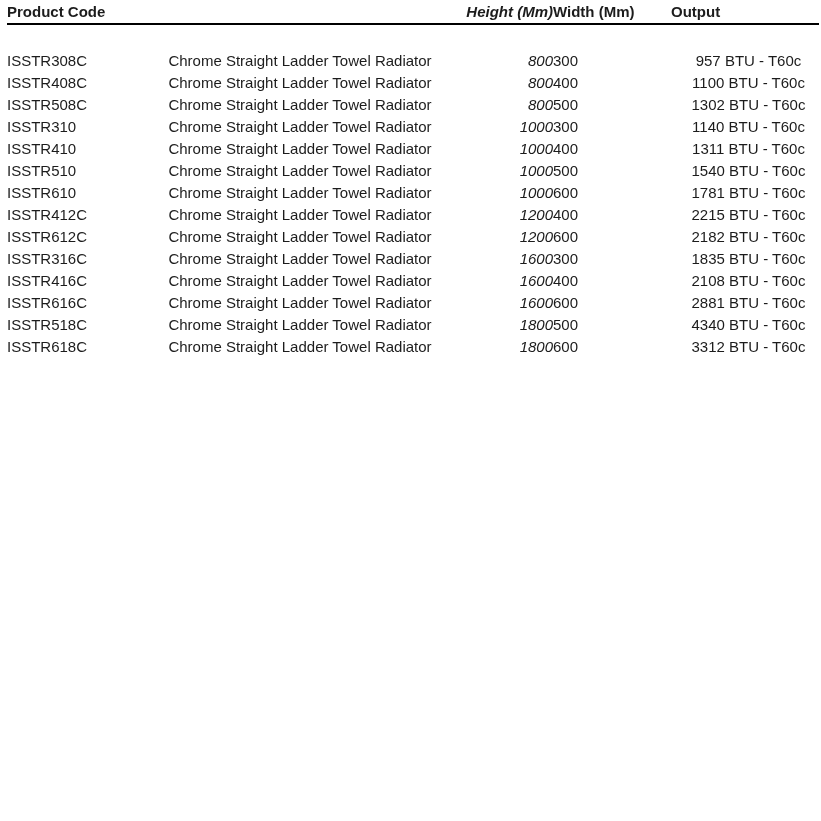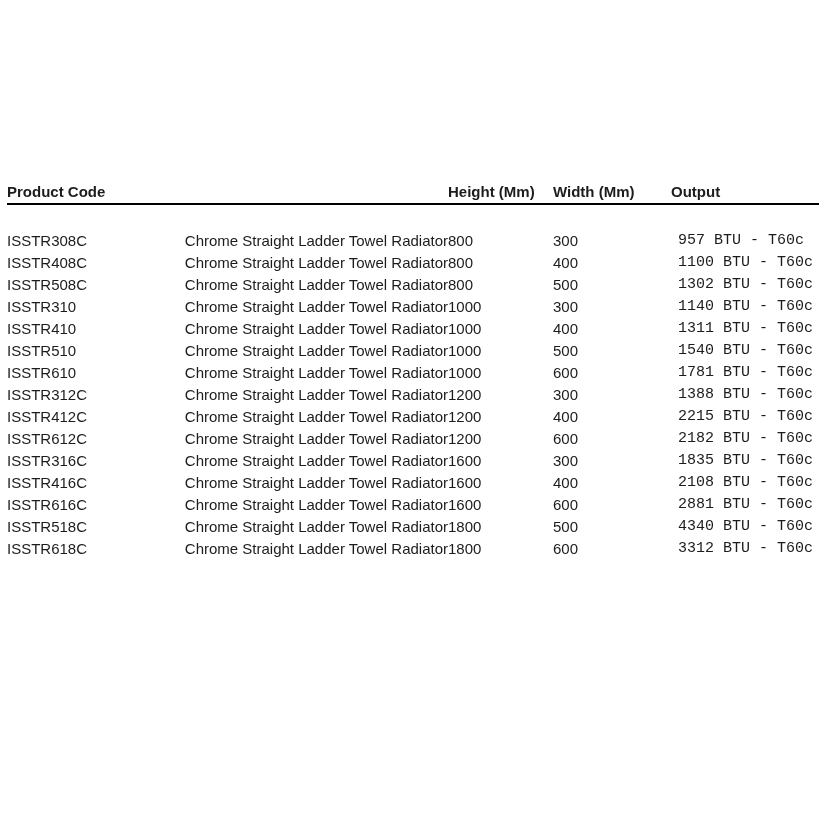--- a/index.html
+++ b/index.html
@@ -15,21 +15,20 @@
     position: relative;
     width: 821px;
     height: 821px;
     background: #ffffff;
   }
   table.product-table {
     border-collapse: collapse;
     table-layout: fixed;
     width: 812px;
     margin-left: 7px;
-    margin-top: 180px;
   }
   col.c1 { width: 145px; }
   col.c2 { width: 296px; }
   col.c3 { width: 105px; }
   col.c4 { width: 118px; }
   col.c5 { width: 148px; }
   th, td {
     height: 22px;
     padding: 0;
     font-size: 15px;
@@ -37,25 +36,25 @@
     white-space: nowrap;
     overflow: hidden;
     vertical-align: middle;
   }
   thead th {
     font-weight: bold;
     border-bottom: 2px solid #000000;
     height: 24px;
   }
   th:nth-child(1), td:nth-child(1) { text-align: left; }
-  th:nth-child(2), td:nth-child(2) { text-align: right; }
-  th:nth-child(3), td:nth-child(3) { text-align: left; }
+  th:nth-child(2), td:nth-child(2) { text-align: center; }
+  th:nth-child(3), td:nth-child(3) { text-align: right; font-style: italic; }
   th:nth-child(4), td:nth-child(4) { text-align: left; }
   th:nth-child(5) { text-align: left; }
-  td:nth-child(5) { text-align: left; padding-left: 7px; font-family: Liberation Mono, monospace; }
+  td:nth-child(5) { text-align: center; padding-left: 7px; }
   
   tbody::before {
     content: "";
     display: table-row;
     height: 26px;
   }
 </style>
 </head>
 <body>
 
@@ -121,27 +120,20 @@
           <td>1540 BTU - T60c</td>
         </tr>
         <tr>
           <td>ISSTR610</td>
           <td>Chrome Straight Ladder Towel Radiator</td>
           <td>1000</td>
           <td>600</td>
           <td>1781 BTU - T60c</td>
         </tr>
         <tr>
-          <td>ISSTR312C</td>
-          <td>Chrome Straight Ladder Towel Radiator</td>
-          <td>1200</td>
-          <td>300</td>
-          <td>1388 BTU - T60c</td>
-        </tr>
-        <tr>
           <td>ISSTR412C</td>
           <td>Chrome Straight Ladder Towel Radiator</td>
           <td>1200</td>
           <td>400</td>
           <td>2215 BTU - T60c</td>
         </tr>
         <tr>
           <td>ISSTR612C</td>
           <td>Chrome Straight Ladder Towel Radiator</td>
           <td>1200</td>

